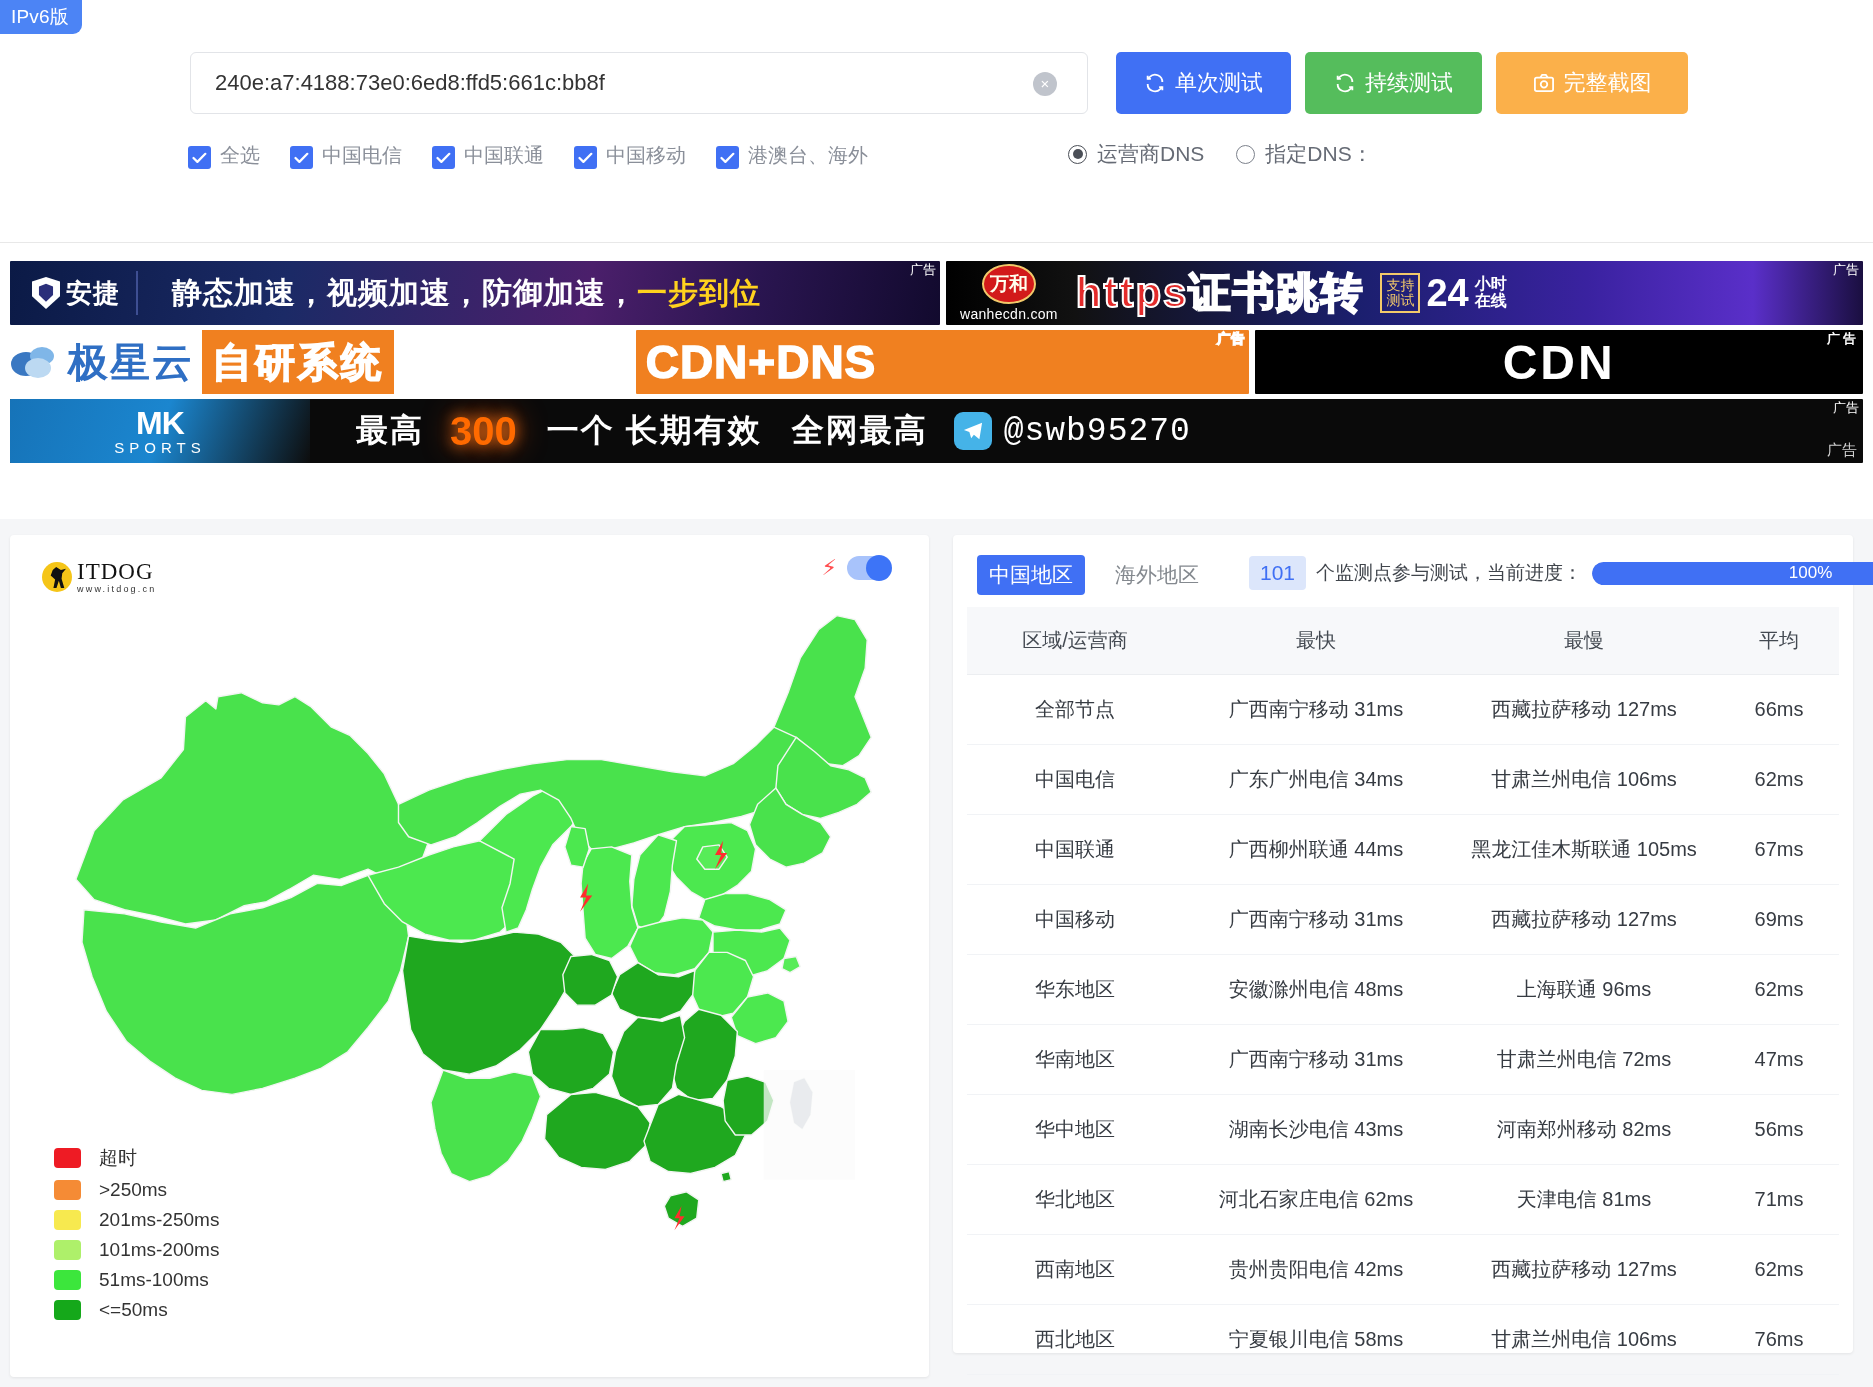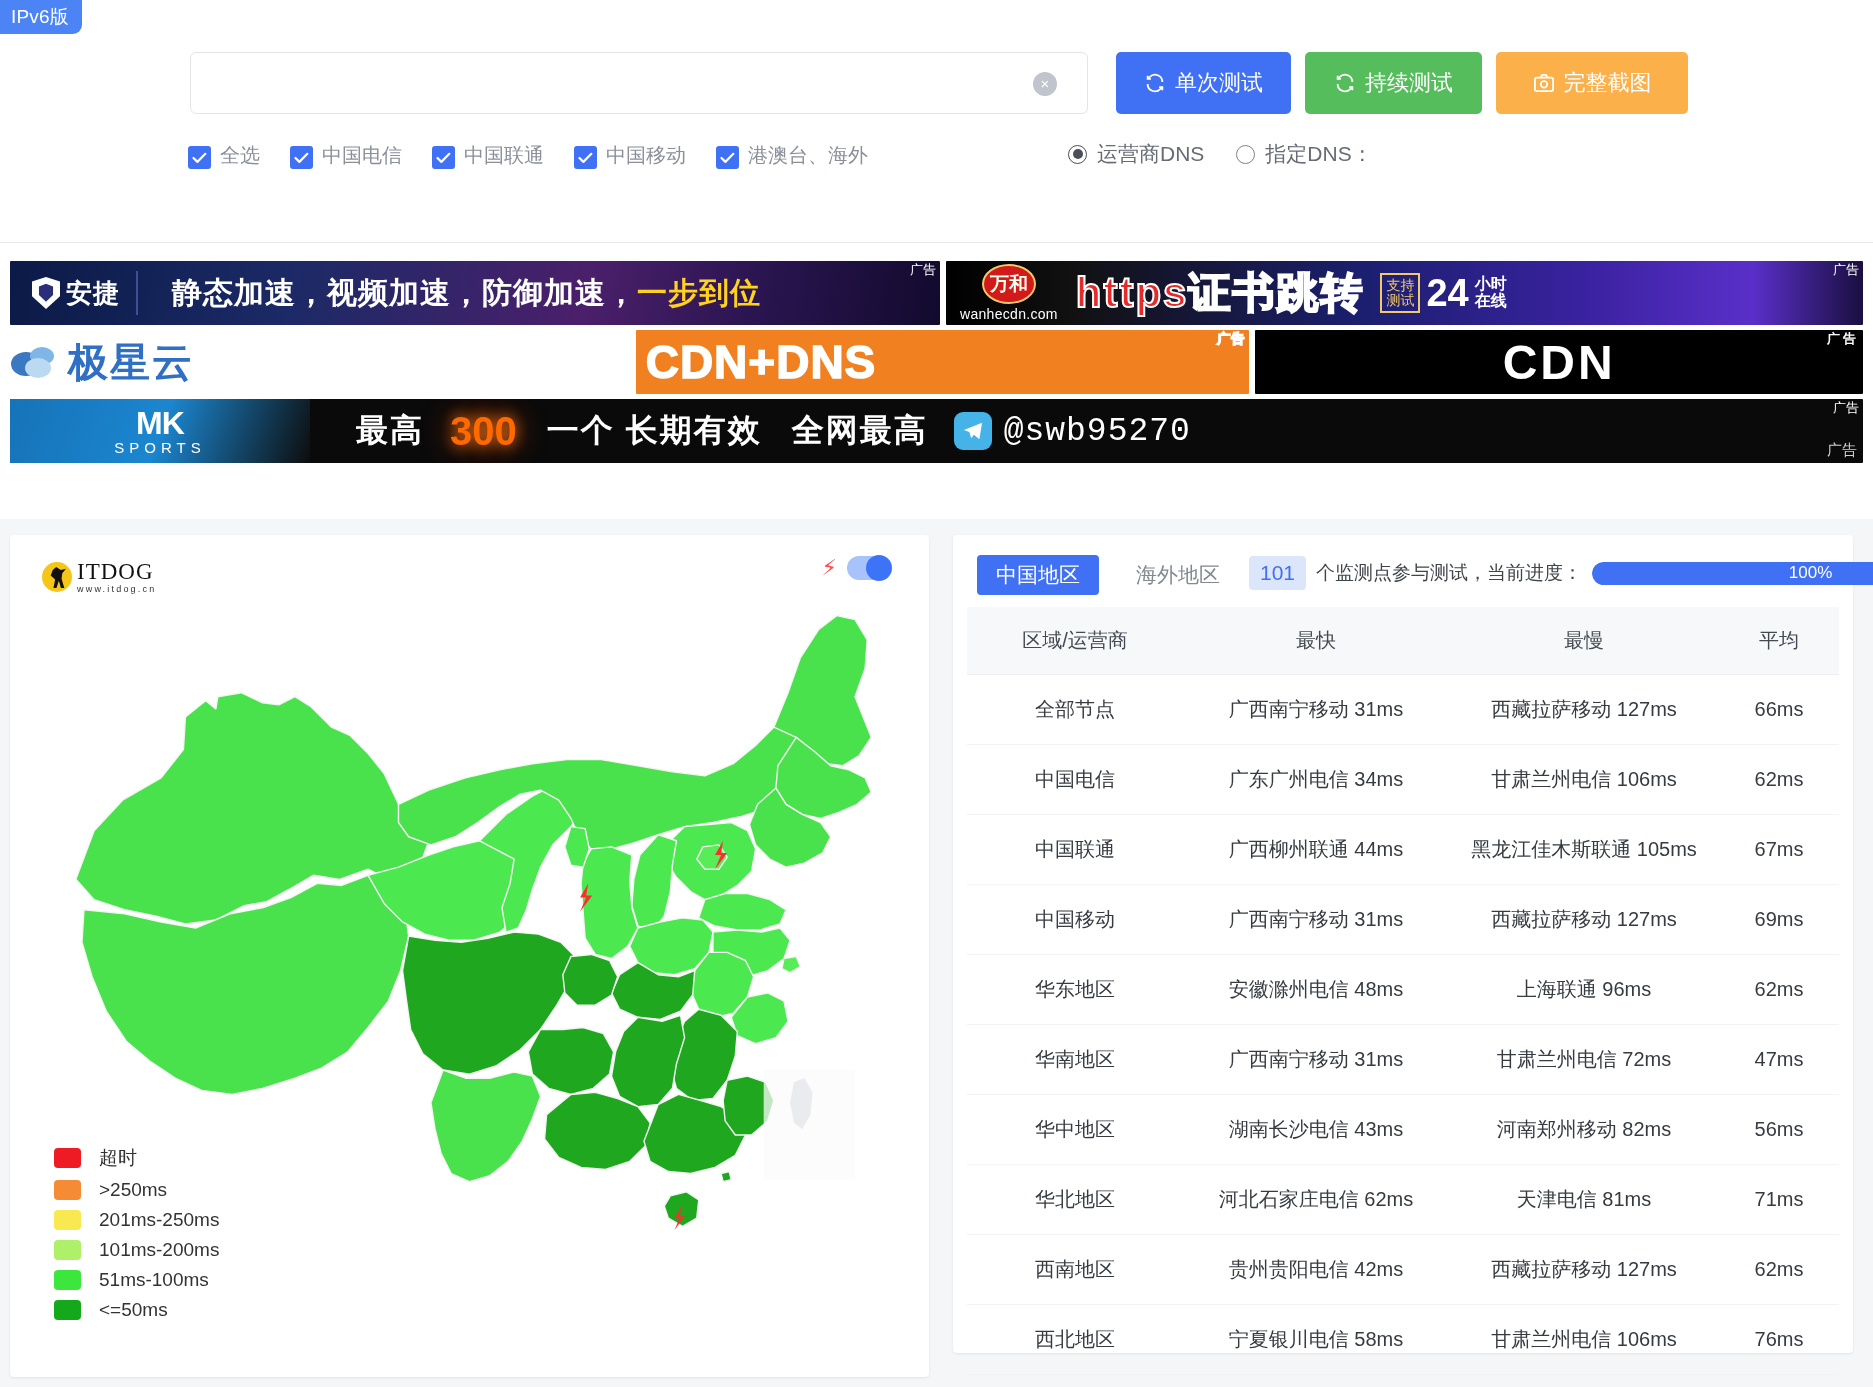--- a/index.html
+++ b/index.html
@@ -160,21 +160,21 @@
   .switch { width:44px; height:24px; border-radius:12px; background:#a8c3fb; position:relative; cursor:pointer;}
   .switch::after{content:"";position:absolute; right:-1px; top:-1px; width:26px;height:26px;border-radius:50%;background:#3d74f7;}
 
   .map-wrap { position:absolute; left:0; top:40px; width:919px; height:700px; }
   .legend { position:absolute; left:44px; bottom:48px; }
   .legend-item { display:flex; align-items:center; gap:18px; margin-bottom:8px;}
   .legend-sw { width:27px;height:20px;border-radius:4px;}
   .legend-lb { font-size:19px; color:#333;}
 
   .tabs-row { position:absolute; left:24px; top:20px; display:flex; align-items:center; }
-  .tab { font-size:21px; padding:6px 19px; border-radius:4px; cursor:pointer; color:#84898f;}
+  .tab { font-size:21px; padding:6px 12px; border-radius:4px; cursor:pointer; color:#84898f;}
   .tab.active { background:#4070f4; color:#fff;}
   .tab + .tab { margin-left:18px; }
   .progress-row { position:absolute; left:296px; top:21px; display:flex; align-items:center; gap:10px;}
   .count-badge { background:#dce6fb; color:#4070f4; font-size:21px; padding:5px 11px; border-radius:4px;}
   .prog-text { font-size:19px; color:#40454c; white-space:nowrap;}
   .prog-bar { width:437px; height:23px; border-radius:12px; background:#ecedf0; overflow:hidden; position:relative;}
   .prog-fill { position:absolute;left:0;top:0;height:100%; background:#4070f4; border-radius:12px;
      color:#fff; font-size:17px; display:flex; align-items:center; justify-content:center;}
 
   table { position:absolute; left:14px; top:72px; width:872px; border-collapse:collapse; }
@@ -192,20 +192,21 @@
 <body>
 
 <div class="page">
 
   <div class="top-panel">
 
     <div class="ipv6-badge">IPv6版</div>
 
     <div class="url-row">
       <div class="url-box">
+        <span class="url-text">240e:a7:4188:73e0:6ed8:ffd5:661c:bb8f</span>
         <span class="clear-icon">×</span>
       </div>
     </div>
 
     <div class="btn btn-primary">
       <svg width="22" height="22" viewBox="0 0 24 24" fill="none" stroke="#fff" stroke-width="2">
         <path d="M20 11a8 8 0 0 0-13.7-5.7L4 7.5"></path>
           <path d="M4 13a8 8 0 0 0 13.7 5.7L20 16.5"></path>
         <path d="M4 4v3.5h3.5"></path>
           <path d="M20 20v-3.5h-3.5"></path>
@@ -322,20 +323,21 @@
     </div>
 
     <div class="ad-row">
       <div class="ad ad3">
         <svg width="52" height="40" viewBox="0 0 52 40">
           <ellipse cx="16" cy="22" rx="15" ry="12" fill="#3a78c2"></ellipse>
           <ellipse cx="32" cy="14" rx="12" ry="9" fill="#7fb6e8"></ellipse>
           <ellipse cx="28" cy="26" rx="13" ry="10" fill="#bcd9f2"></ellipse>
         </svg>
         <span class="cloud">极星云</span>
+        <span class="orange">自研系统</span>
         <span class="ad-tag light">广告</span>
       </div>
       <div class="ad ad4">
         <span>CDN+DNS</span>
         <span class="ad-tag light">广告</span>
       </div>
       <div class="ad ad5">
         <span>CDN</span>
         <span class="ad-tag light">广告</span>
       </div>

